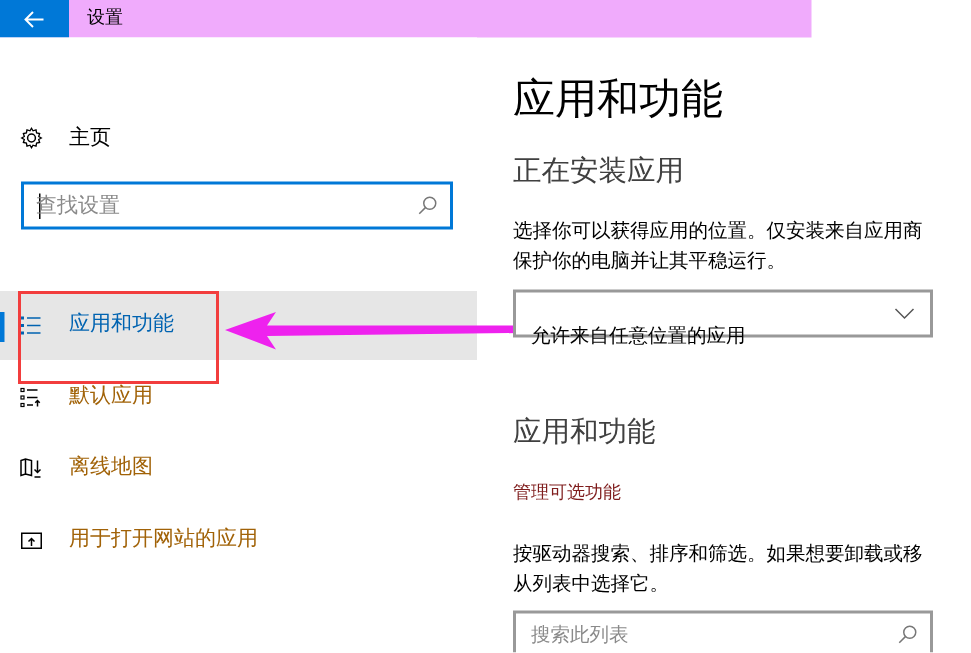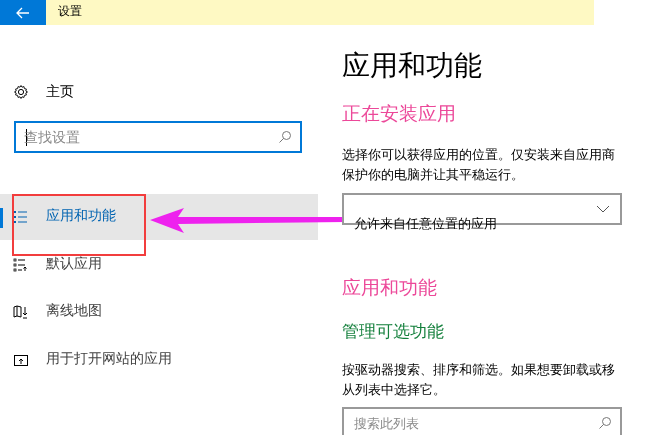--- a/index.html
+++ b/index.html
@@ -1,54 +1,54 @@
 <!DOCTYPE html>
 <html><head>
 <meta charset="utf-8">
 <style>
   * { box-sizing: border-box; margin: 0; padding: 0; }
   html, body { width: 647px; height: 435px; overflow: hidden; background: #ffffff; }
   body { font-family: "DejaVu Sans", "Liberation Sans", sans-serif; color: #000; position: relative; }
 
-  .titlebar { position: absolute; left: 0; top: 0; width: 594px; height: 25px; background: #fef9c3; }
+  .titlebar { position: absolute; left: 0; top: 0; width: 541px; height: 25px; background: #f0abfc; }
   .back-btn { position: absolute; left: 0; top: 0; width: 46px; height: 25px; background: #0078d7; display: flex; align-items: center; justify-content: center; }
   .back-btn svg { width: 14px; height: 12px; }
   .app-title { position: absolute; left: 58px; top: 3px; font-size: 12px; color: #000; }
 
   .sidebar { position: absolute; left: 0; top: 25px; width: 318px; height: 410px; background: #fff; }
   .home-item { position: absolute; left: 0; top: 53px; width: 318px; height: 28px; display: flex; align-items: center; }
   .home-item .icon { position: absolute; left: 13px; top: 6px; width: 16px; height: 16px; }
   .home-item .label { position: absolute; left: 46px; top: 5px; font-size: 14px; }
 
   .search-box { position: absolute; left: 14px; top: 96px; width: 288px; height: 32px; border: 2px solid #0078d7; background: #fff; }
   .search-box input { position: absolute; left: 8px; top: 5px; width: 250px; height: 18px; border: none; outline: none; font-size: 14px; color: #0369a1; font-family: "DejaVu Sans", sans-serif; background: transparent; }
   .search-box input::placeholder { color: #8a8a8a; }
   .search-caret { position: absolute; left: 10px; top: 6px; width: 1px; height: 17px; background: #000; }
   .search-box .sicon { position: absolute; right: 8px; top: 7px; width: 14px; height: 14px; }
 
   .section-label { position: absolute; left: 13px; top: 167px; font-size: 13px; color: #555; }
 
   .nav-item { position: absolute; left: 0; width: 318px; height: 46px; }
   .nav-item .icon { position: absolute; left: 13px; top: 15px; width: 16px; height: 16px; }
-  .nav-item .label { position: absolute; left: 46px; top: 13px; font-size: 14px; color: #404040; }
+  .nav-item .label { position: absolute; left: 46px; top: 13px; font-size: 14px; color: #a16207; }
   .nav-item.active { background: #e6e6e6; }
   .nav-item.active .label { color: #0063b1; }
   .nav-item.active .accent { position: absolute; left: 0; top: 14px; width: 3px; height: 20px; background: #0078d7; }
 
   .highlight-box { position: absolute; left: 12px; top: 194px; width: 134px; height: 62px; border: 2px solid #f23d3d; pointer-events: none; }
   .arrow { position: absolute; left: 148px; top: 205px; width: 200px; height: 30px; pointer-events: none; }
 
   .main { position: absolute; left: 318px; top: 25px; width: 329px; height: 410px; overflow: hidden; }
   .page-title { position: absolute; left: 24px; top: 22px; font-size: 28px; color: #000; white-space: nowrap; }
-  .h2 { position: absolute; left: 24px; font-size: 19px; color: #ec4899; white-space: nowrap; }
+  .h2 { position: absolute; left: 24px; font-size: 19px; color: #404040; white-space: nowrap; }
   .desc { position: absolute; left: 24px; font-size: 13px; line-height: 20px; color: #000; white-space: nowrap; }
   .dropdown { position: absolute; left: 24px; top: 168px; width: 280px; height: 32px; border: 2px solid #999; background: #fff; }
   .dropdown .value { position: absolute; left: 10px; top: 20px; font-size: 13px; color: #000; }
   .dropdown .chev { position: absolute; right: 10px; top: 8px; width: 14px; height: 12px; }
-  .link { position: absolute; left: 24px; top: 295px; font-size: 17px; color: #15803d; cursor: pointer; }
+  .link { position: absolute; left: 24px; top: 295px; font-size: 12px; color: #7f1d1d; cursor: pointer; }
   .list-search { position: absolute; left: 24px; top: 382px; width: 280px; height: 32px; border: 2px solid #999; background: #fff; }
   .list-search input { position: absolute; left: 10px; top: 5px; width: 230px; height: 18px; border: none; outline: none; font-size: 13px; font-family: "DejaVu Sans", sans-serif; background: transparent; }
   .list-search input::placeholder { color: #8a8a8a; }
   .list-search .sicon { position: absolute; right: 8px; top: 7px; width: 14px; height: 14px; }
 </style>
 </head>
 <body>
 
 <div class="titlebar">
   <div class="back-btn">

